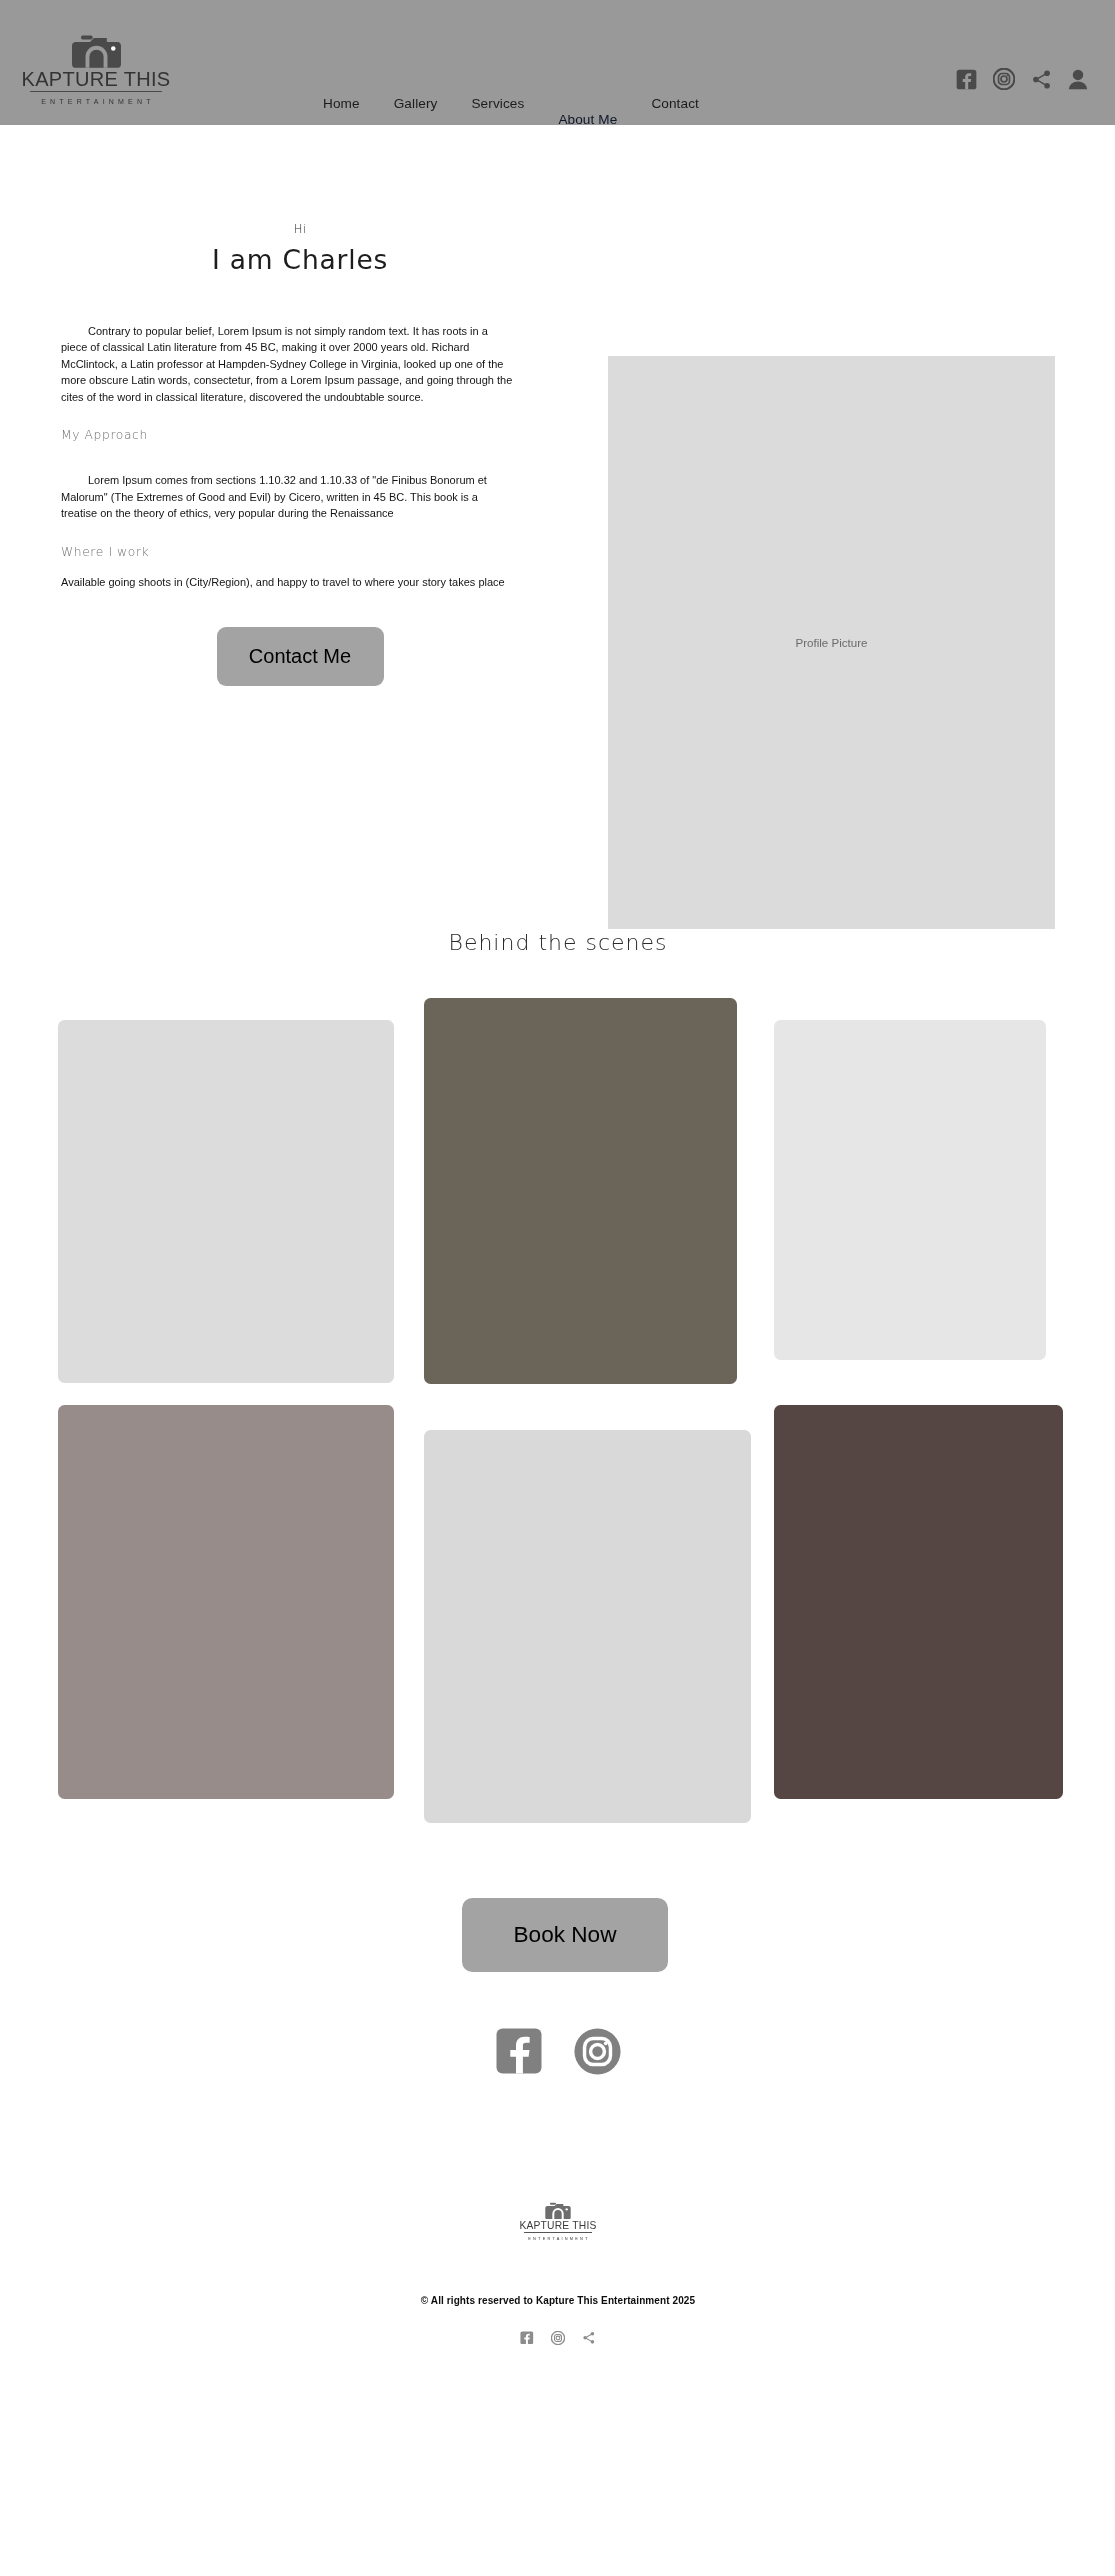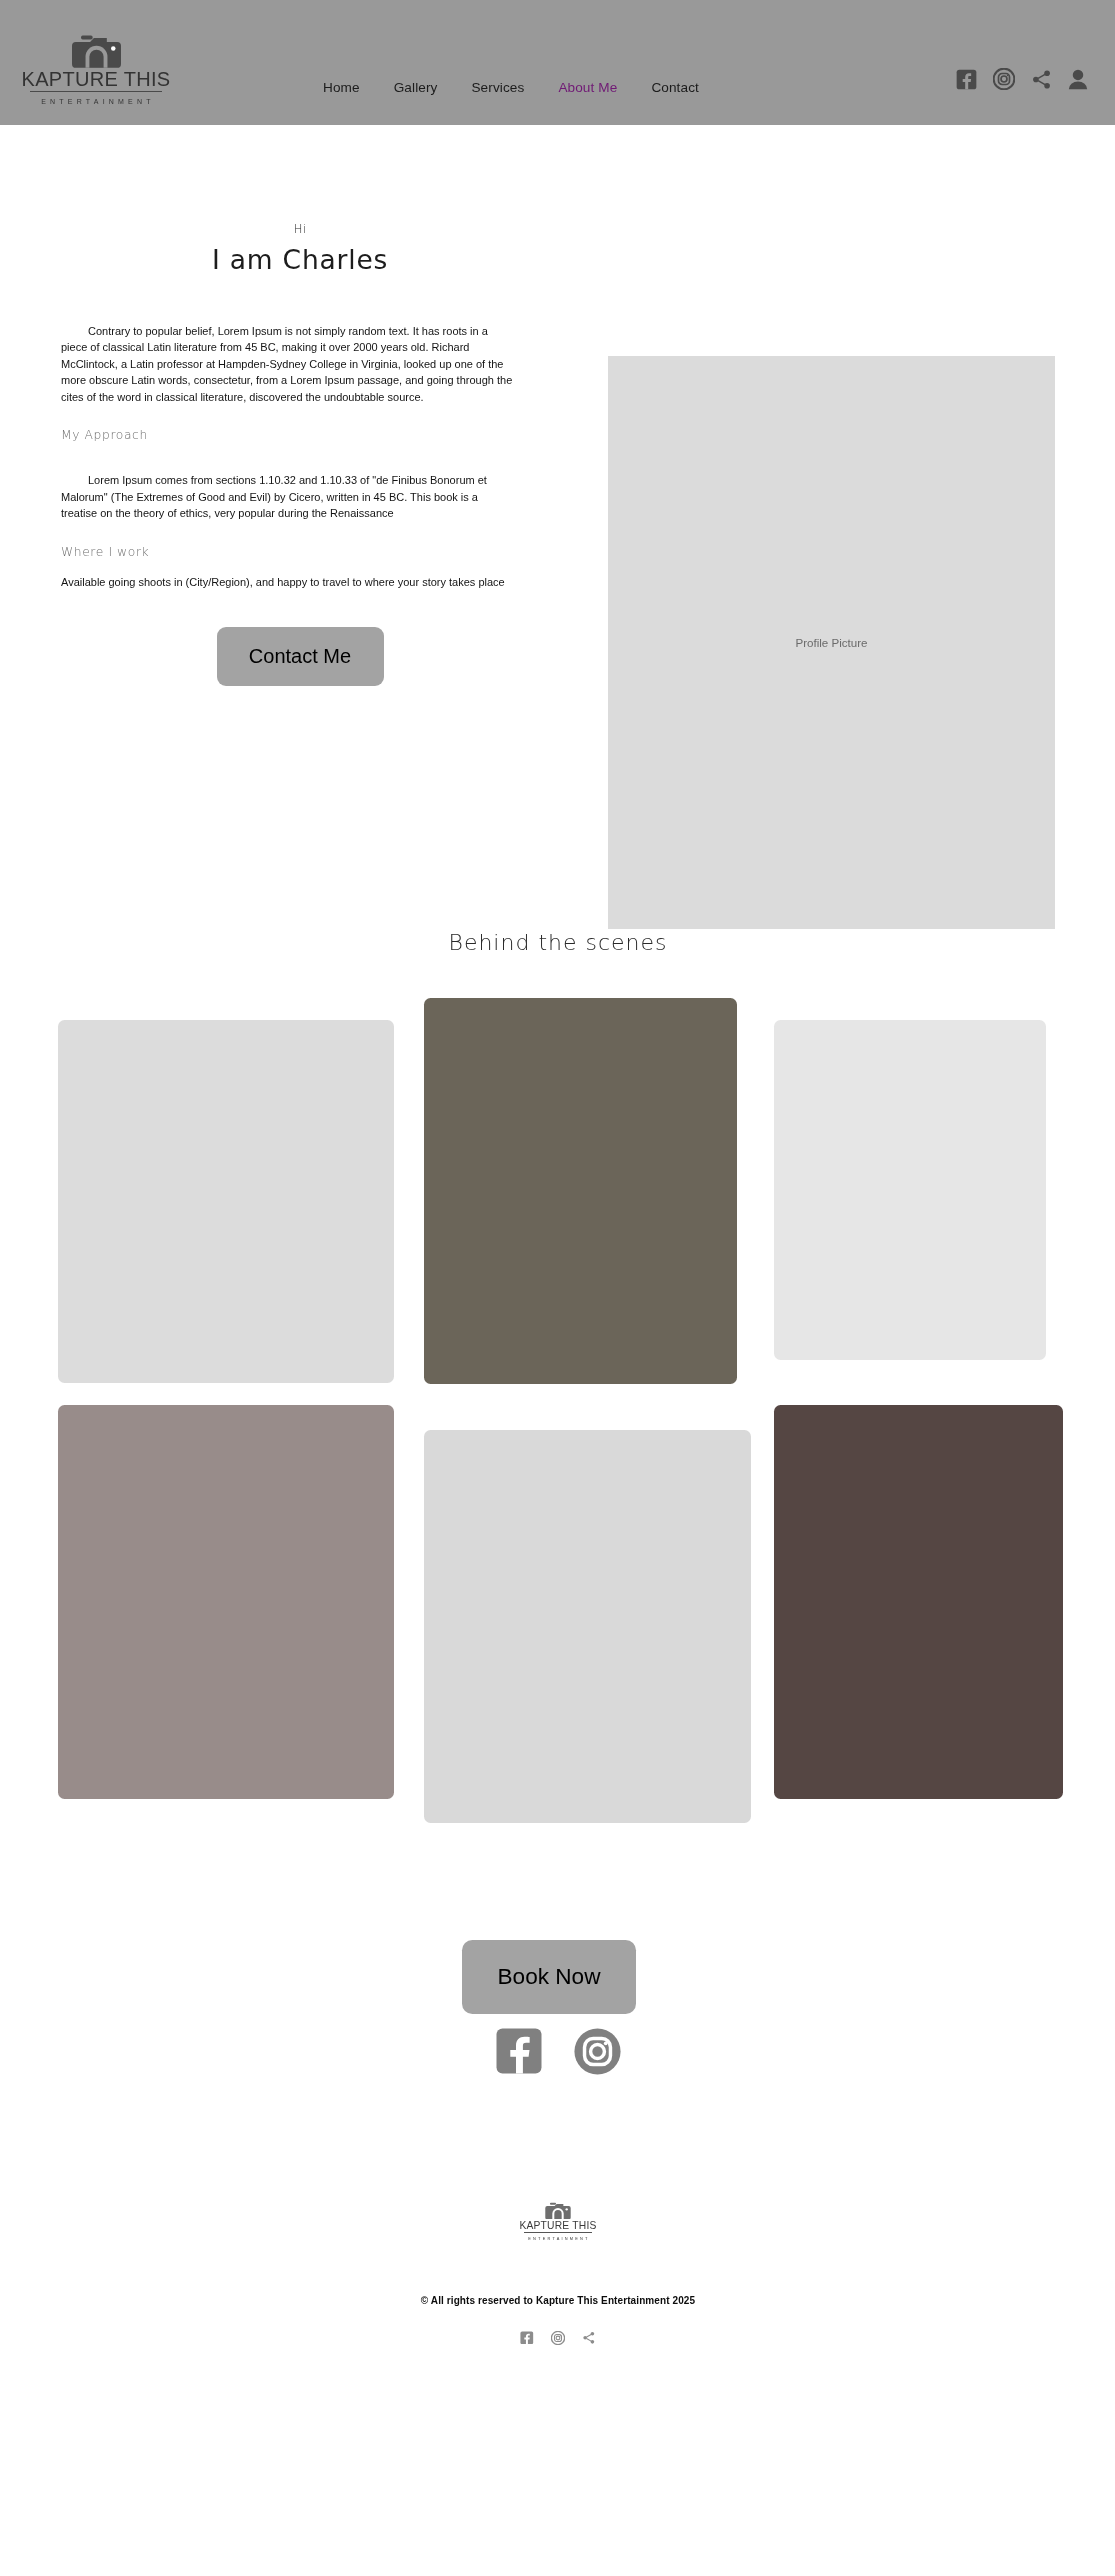--- a/index.html
+++ b/index.html
@@ -60,21 +60,21 @@
     align-items: center;
   }
   .nav-link {
     font-size: 13.6px;
     color: #1c1c1c;
     text-decoration: none;
     white-space: nowrap;
     letter-spacing: 0.1px;
     cursor: pointer;
   }
-  .nav-link.active { color: #701a75; }
+  .nav-link.active { color: #0f172a; margin-top: 32px; }
 
   .header-social {
     position: absolute;
     right: 28px;
     top: 68px;
     display: flex;
     gap: 16px;
     align-items: center;
   }
   .hs-icon { display: block; cursor: pointer; }
@@ -190,22 +190,22 @@
     width: 1116px;
     height: 820px;
     margin-top: 30px;
   }
   .tile { position: absolute; border-radius: 6.5px; cursor: pointer; }
 
   
   .book-btn {
     position: absolute;
     left: 462px;
-    top: 1940px;
-    width: 174px;
+    top: 1898px;
+    width: 206px;
     height: 74px;
     border: none;
     border-radius: 10.3px;
     background: #a3a3a3;
     font-family: "Liberation Sans", sans-serif;
     font-size: 22.6px;
     color: #000000;
     cursor: pointer;
   }
   .big-social {

